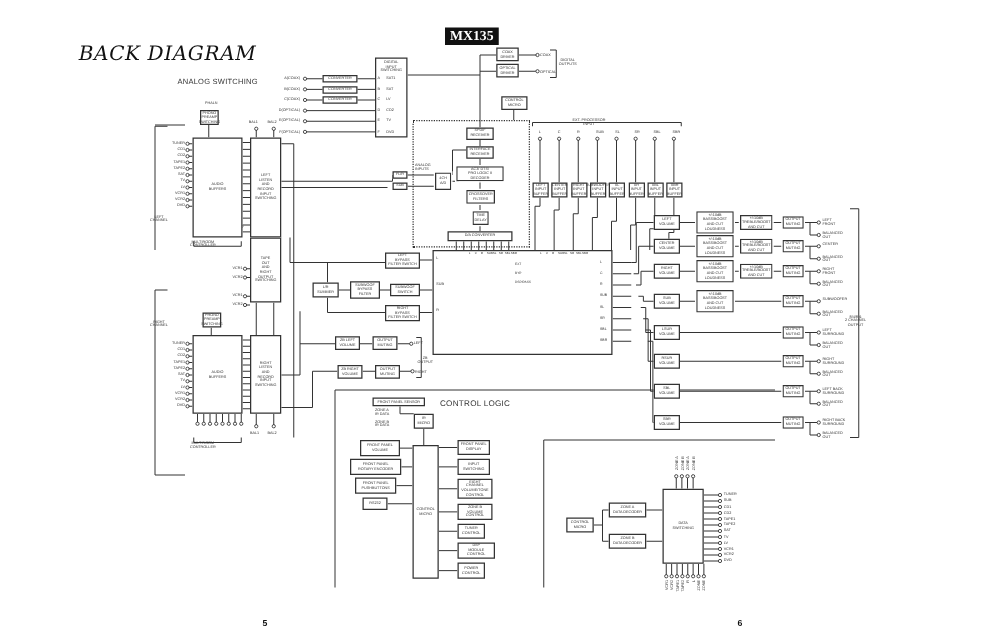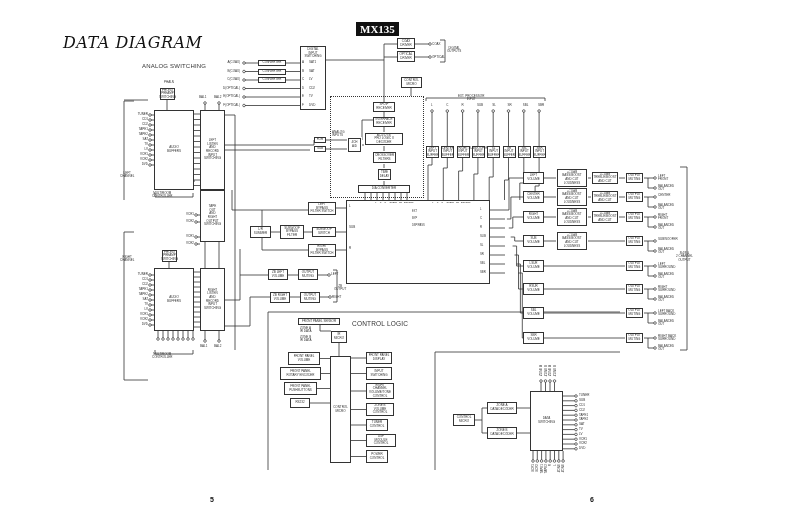--- a/index.html
+++ b/index.html
@@ -380,21 +380,21 @@
     <line x1="554.5" y1="451" x2="554.5" y2="460" stroke="#333" stroke-width="0.8"></line>
     <circle cx="554.5" cy="461" r="1.3" fill="#fff" stroke="#333" stroke-width="0.7"></circle>
     <line x1="558.8" y1="451" x2="558.8" y2="460" stroke="#333" stroke-width="0.8"></line>
     <circle cx="558.8" cy="461" r="1.3" fill="#fff" stroke="#333" stroke-width="0.7"></circle>
     <line x1="563.1" y1="451" x2="563.1" y2="460" stroke="#333" stroke-width="0.8"></line>
     <circle cx="563.1" cy="461" r="1.3" fill="#fff" stroke="#333" stroke-width="0.7"></circle>
     <polyline points="435,352 435,470" fill="none" stroke="#333" stroke-width="0.8"></polyline>
     <polyline points="435,352 620,352" fill="none" stroke="#333" stroke-width="0.8"></polyline>
   </svg>
 
-<div class="title">DATA DIAGRAM</div>
+<div class="title">BACK DIAGRAM</div>
 <div class="model">MX135</div>
 <div class="sec" style="left:142px;top:63px;">ANALOG SWITCHING</div>
 <div class="big" style="left:387px;top:249px;">PROCESSOR SWITCHING</div>
 <div class="sec" style="left:352px;top:320px;font-size:6.5px;">CONTROL LOGIC</div>
 <div class="lbl" style="left:458px;top:95px;text-align:center;">EXT. PROCESSOR
 INPUT</div>
 <div class="lbl" style="left:447px;top:47px;text-align:center;">DIGITAL
 OUTPUTS</div>
 <div class="lbl" style="left:120px;top:172px;text-align:center;">LEFT
 CHANNEL</div>

